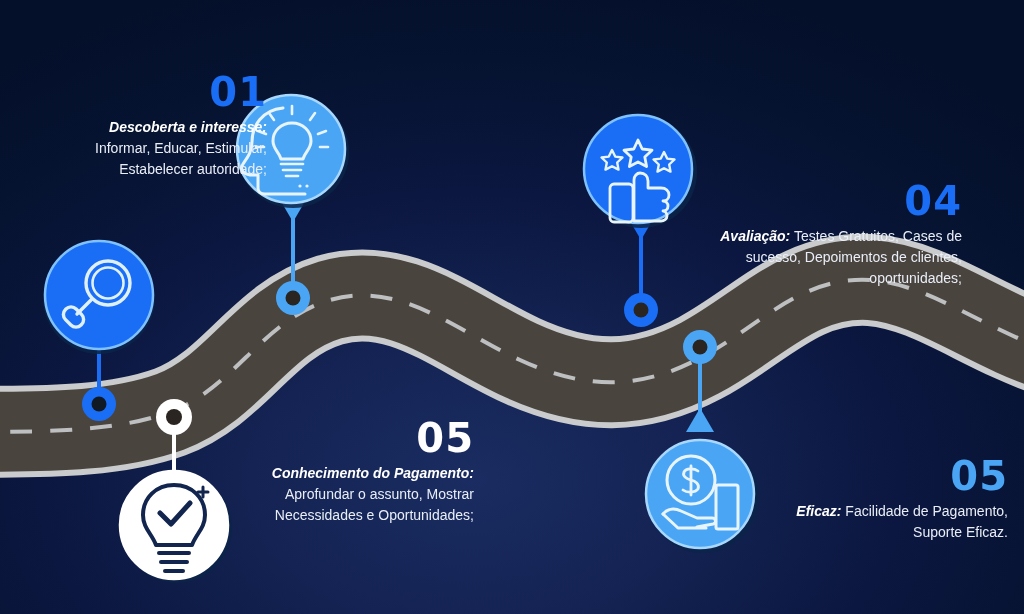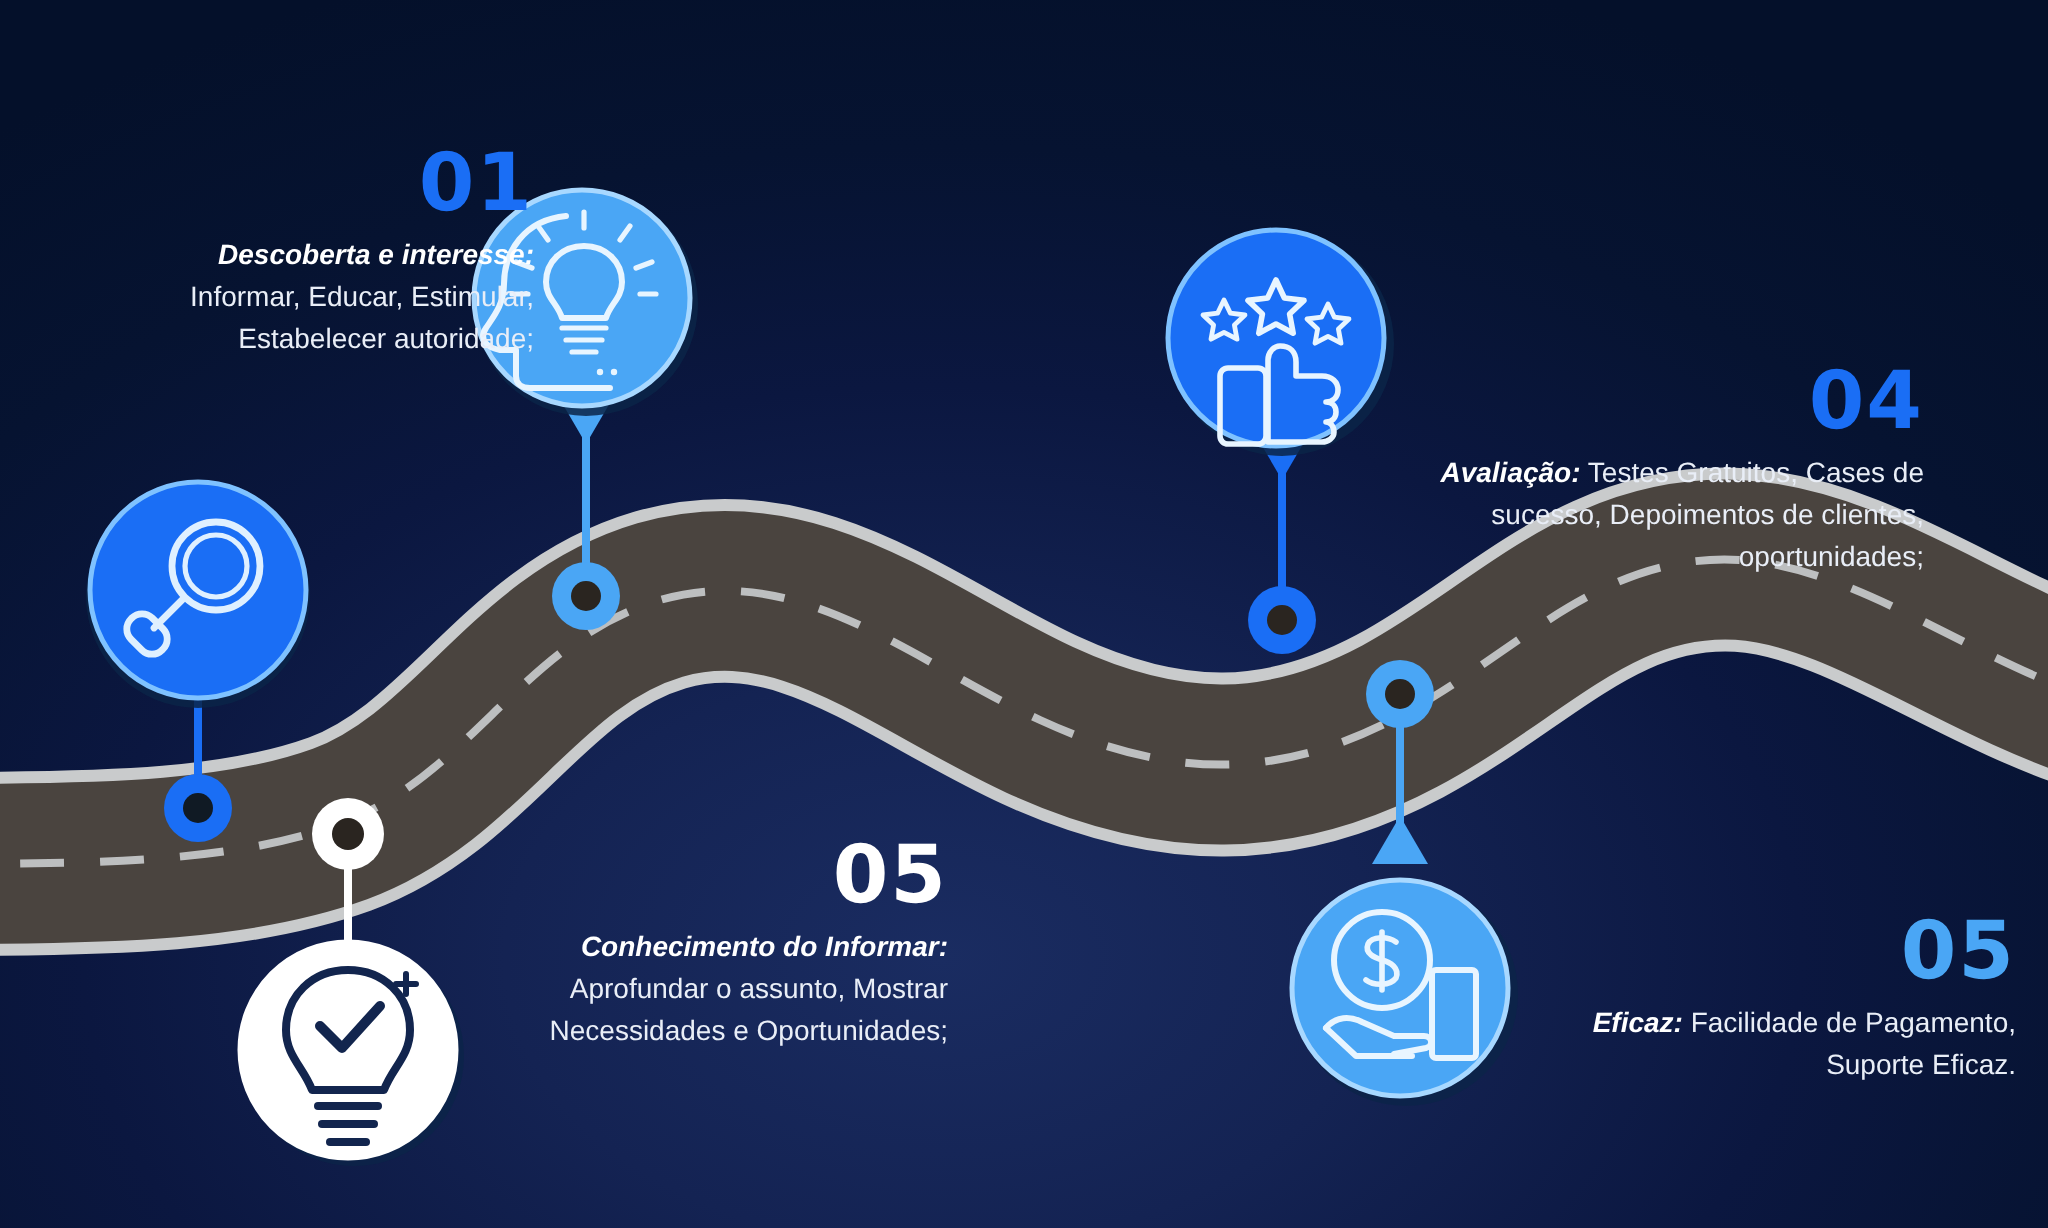--- a/index.html
+++ b/index.html
@@ -203,21 +203,21 @@
     </g>
   </svg>
 
   <div class="block" style="left:52px;top:72px;width:215px;">
     <div class="num blue">01</div>
     <p class="body"><b>Descoberta e interesse:</b> <span>Informar, Educar, Estimular, Estabelecer autoridade;</span></p>
   </div>
 
   <div class="block" style="left:236px;top:418px;width:238px;">
     <div class="num white">05</div>
-    <p class="body"><b>Conhecimento do Informar:</b> <span>Aprofundar o assunto, Mostrar Necessidades e Oportunidades;</span></p>
+    <p class="body"><b>Conhecimento do Pagamento:</b> <span>Aprofundar o assunto, Mostrar Necessidades e Oportunidades;</span></p>
   </div>
 
 
   <div class="block" style="left:702px;top:145px;width:260px;margin-top:36px;">
     <div class="num blue">04</div>
     <p class="body"><b>Avaliação:</b> <span>Testes Gratuitos, Cases de sucesso, Depoimentos de clientes, oportunidades;</span></p>
   </div>
 
   <div class="block" style="left:768px;top:456px;width:240px;">
     <div class="num lblue">05</div>

